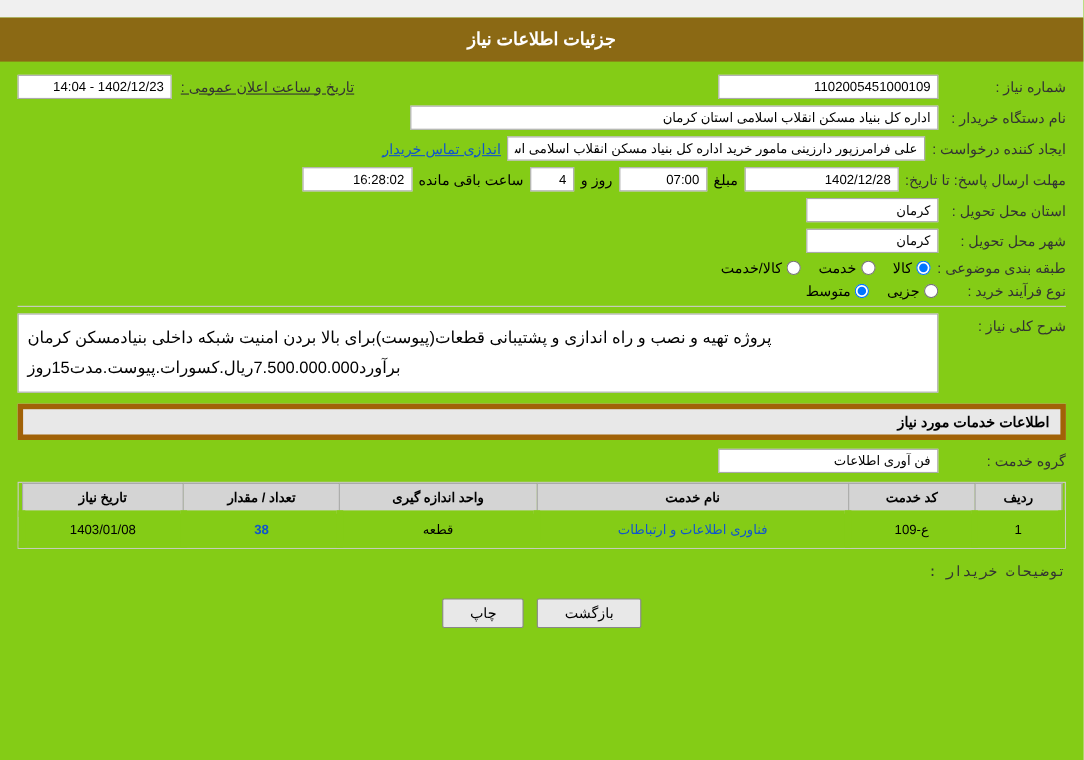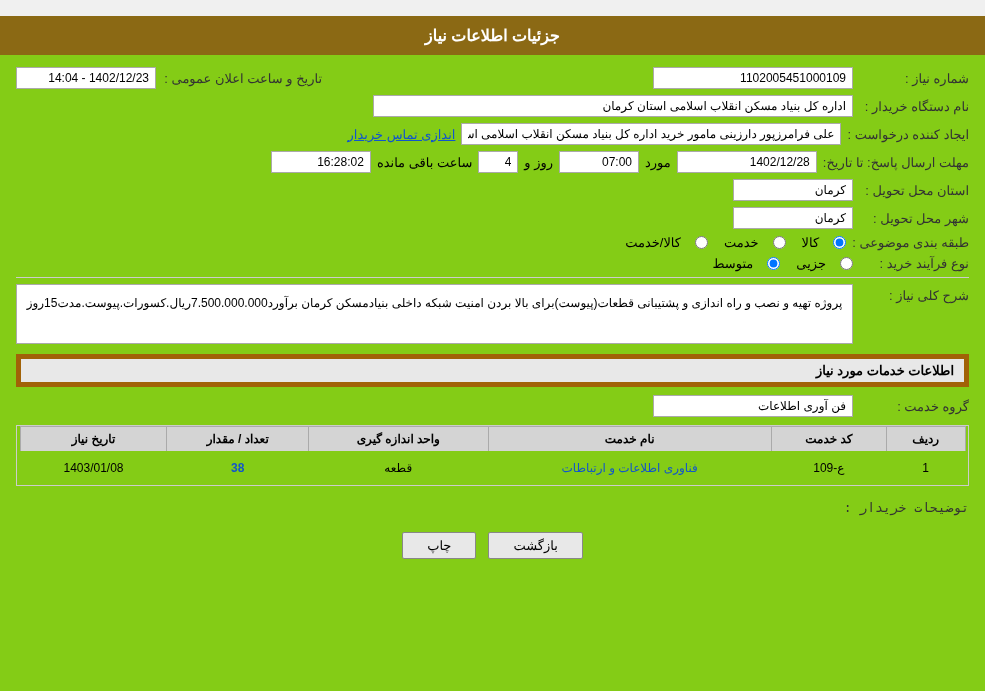--- a/index.html
+++ b/index.html
@@ -57,36 +57,36 @@
     }
     .radio-group {
       display: flex;
       gap: 16px;
       align-items: center;
       direction: rtl;
     }
     .radio-item {
       display: flex;
       align-items: center;
-      gap: 14px;
+      gap: 4px;
       justify-content: center;
     }
     .process-text {
       font-size: 12px;
       color: #333;
     }
     .description-box {
       border: 1px solid #aaa;
       background: #fff;
       padding: 8px;
       width: 100%;
       min-height: 60px;
-      font-size: 12px;
-      direction: rtl;
-      text-align: center;
+      font-size: 15px;
+      direction: rtl;
+      text-align: left;
       line-height: 1.8;
     }
     .table-wrapper {
       margin-top: 8px;
       border: 1px solid #ccc;
     }
     .data-table {
       width: 100%;
       border-collapse: collapse;
       font-size: 12px;
@@ -173,39 +173,39 @@
   <div class="header">
     <span>جزئیات اطلاعات نیاز</span>
   </div>
 
   <div class="content">
 
     <div class="info-row">
       <span class="info-label">شماره نیاز :</span>
       <input class="input-field input-med" type="text" value="1102005451000109" readonly="" style="">
       <span style="flex:1"></span>
-      <span class="info-label" style="min-width:160px;">تاریخ و ساعت اعلان عمومی :</span>
+      <span class="info-label" style="min-width:160px;text-decoration:underline;">تاریخ و ساعت اعلان عمومی :</span>
       <input class="input-field input-date" type="text" value="1402/12/23 - 14:04" readonly="" style="">
     </div>
 
     <div class="info-row">
       <span class="info-label">نام دستگاه خریدار :</span>
       <input class="input-field" style="width: 480px;" type="text" value="اداره کل بنیاد مسکن انقلاب اسلامی استان کرمان" readonly="">
     </div>
 
     <div class="info-row">
       <span class="info-label">ایجاد کننده درخواست :</span>
       <input class="input-field" style="width: 380px;" type="text" value="علی فرامرزپور دارزینی مامور خرید اداره کل بنیاد مسکن انقلاب اسلامی استان ک" readonly="">
       <span class="link-blue">اندازی تماس خریدار</span>
     </div>
 
     <div class="info-row">
       <span class="info-label">مهلت ارسال پاسخ: تا تاریخ:</span>
       <input class="input-field input-date" type="text" value="1402/12/28" readonly="" style="">
-      <span style="white-space:nowrap;">مورد</span>
+      <span style="white-space:nowrap;">مبلغ</span>
       <input class="input-field input-time" type="text" value="07:00" readonly="" style="">
       <span style="white-space:nowrap;">روز و</span>
       <input class="input-field input-days" type="text" value="4" readonly="" style="">
       <span style="white-space:nowrap;">ساعت باقی مانده</span>
       <input class="input-field input-remain" type="text" value="16:28:02" readonly="" style="">
     </div>
 
     <div class="info-row">
       <span class="info-label">استان محل تحویل :</span>
       <input class="input-field input-sm" type="text" value="کرمان" readonly="" style="">

